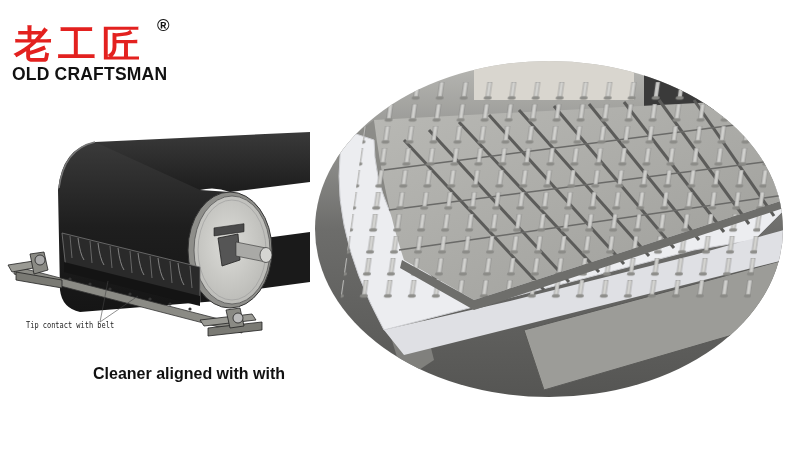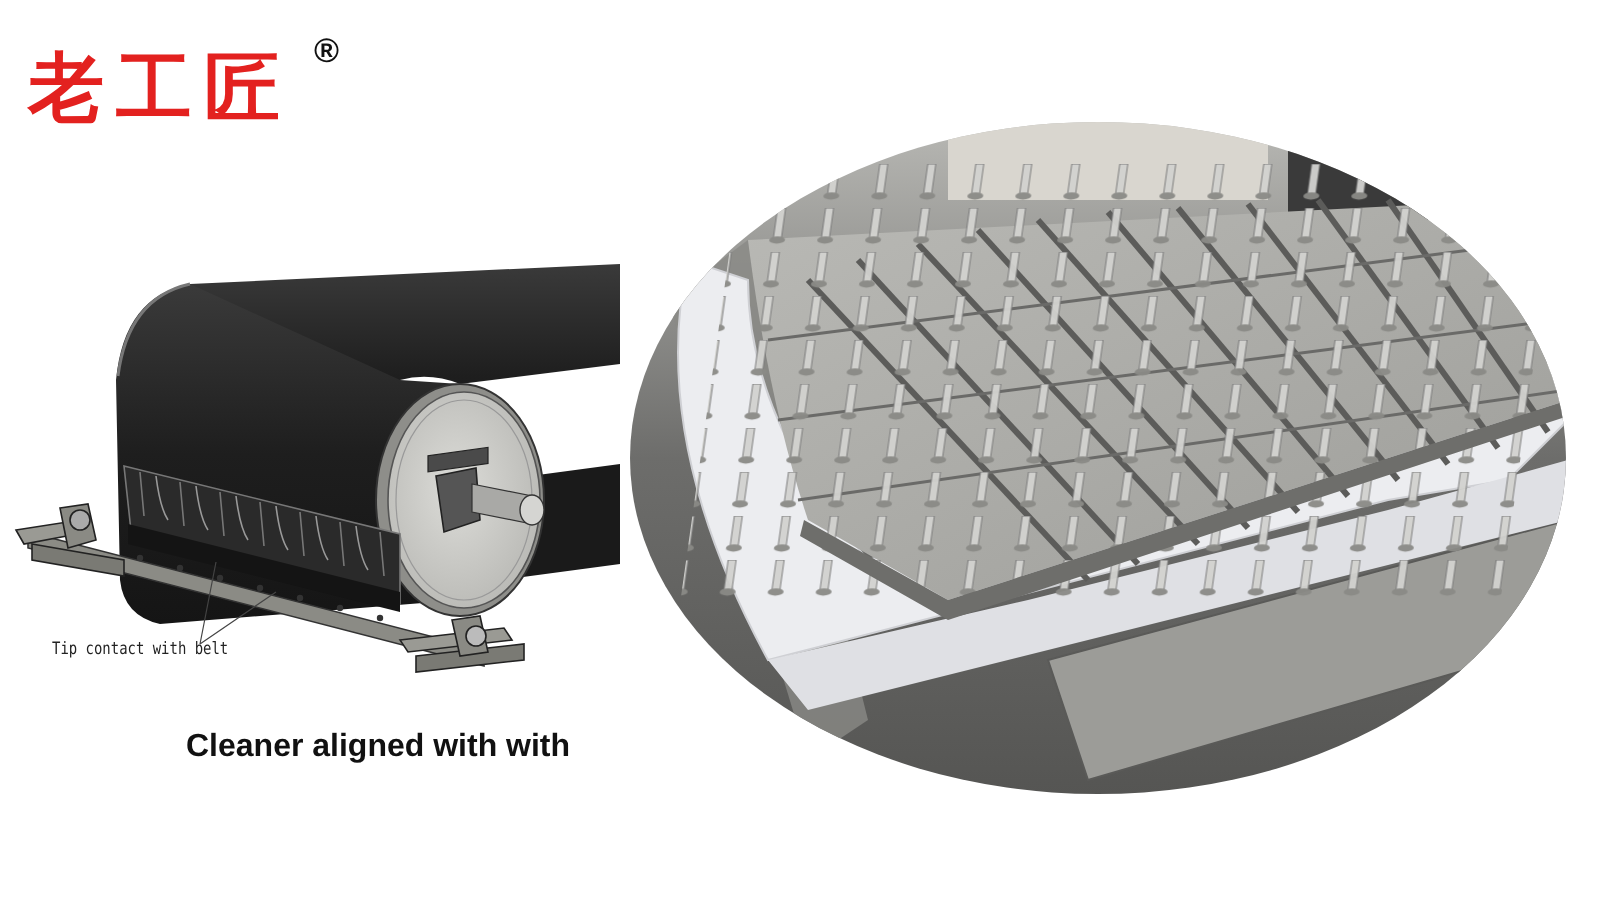--- a/index.html
+++ b/index.html
@@ -14,20 +14,21 @@
   .caption { position: absolute; left: 93px; top: 365px; font-size: 16px; font-weight: bold; color: #111; }
   .photo { position: absolute; left: 314px; top: 60px; width: 470px; height: 338px; }
   .photo svg { width: 470px; height: 338px; display: block; }
 </style>
 </head>
 <body>
 
 <div class="logo">
   <span class="logo-cn" style="color:#e3211f;">老工匠</span>
   <span class="logo-reg">®</span>
+  <span class="logo-en">OLD CRAFTSMAN</span>
 </div>
 
 <div class="drawing">
   <svg viewBox="0 0 310 230" xmlns="http://www.w3.org/2000/svg">
     <defs>
       <linearGradient id="beltG" x1="0" y1="0" x2="0" y2="1">
         <stop offset="0" stop-color="#3a3a3a"></stop>
         <stop offset="0.5" stop-color="#1e1e1e"></stop>
         <stop offset="1" stop-color="#151515"></stop>
       </linearGradient>

